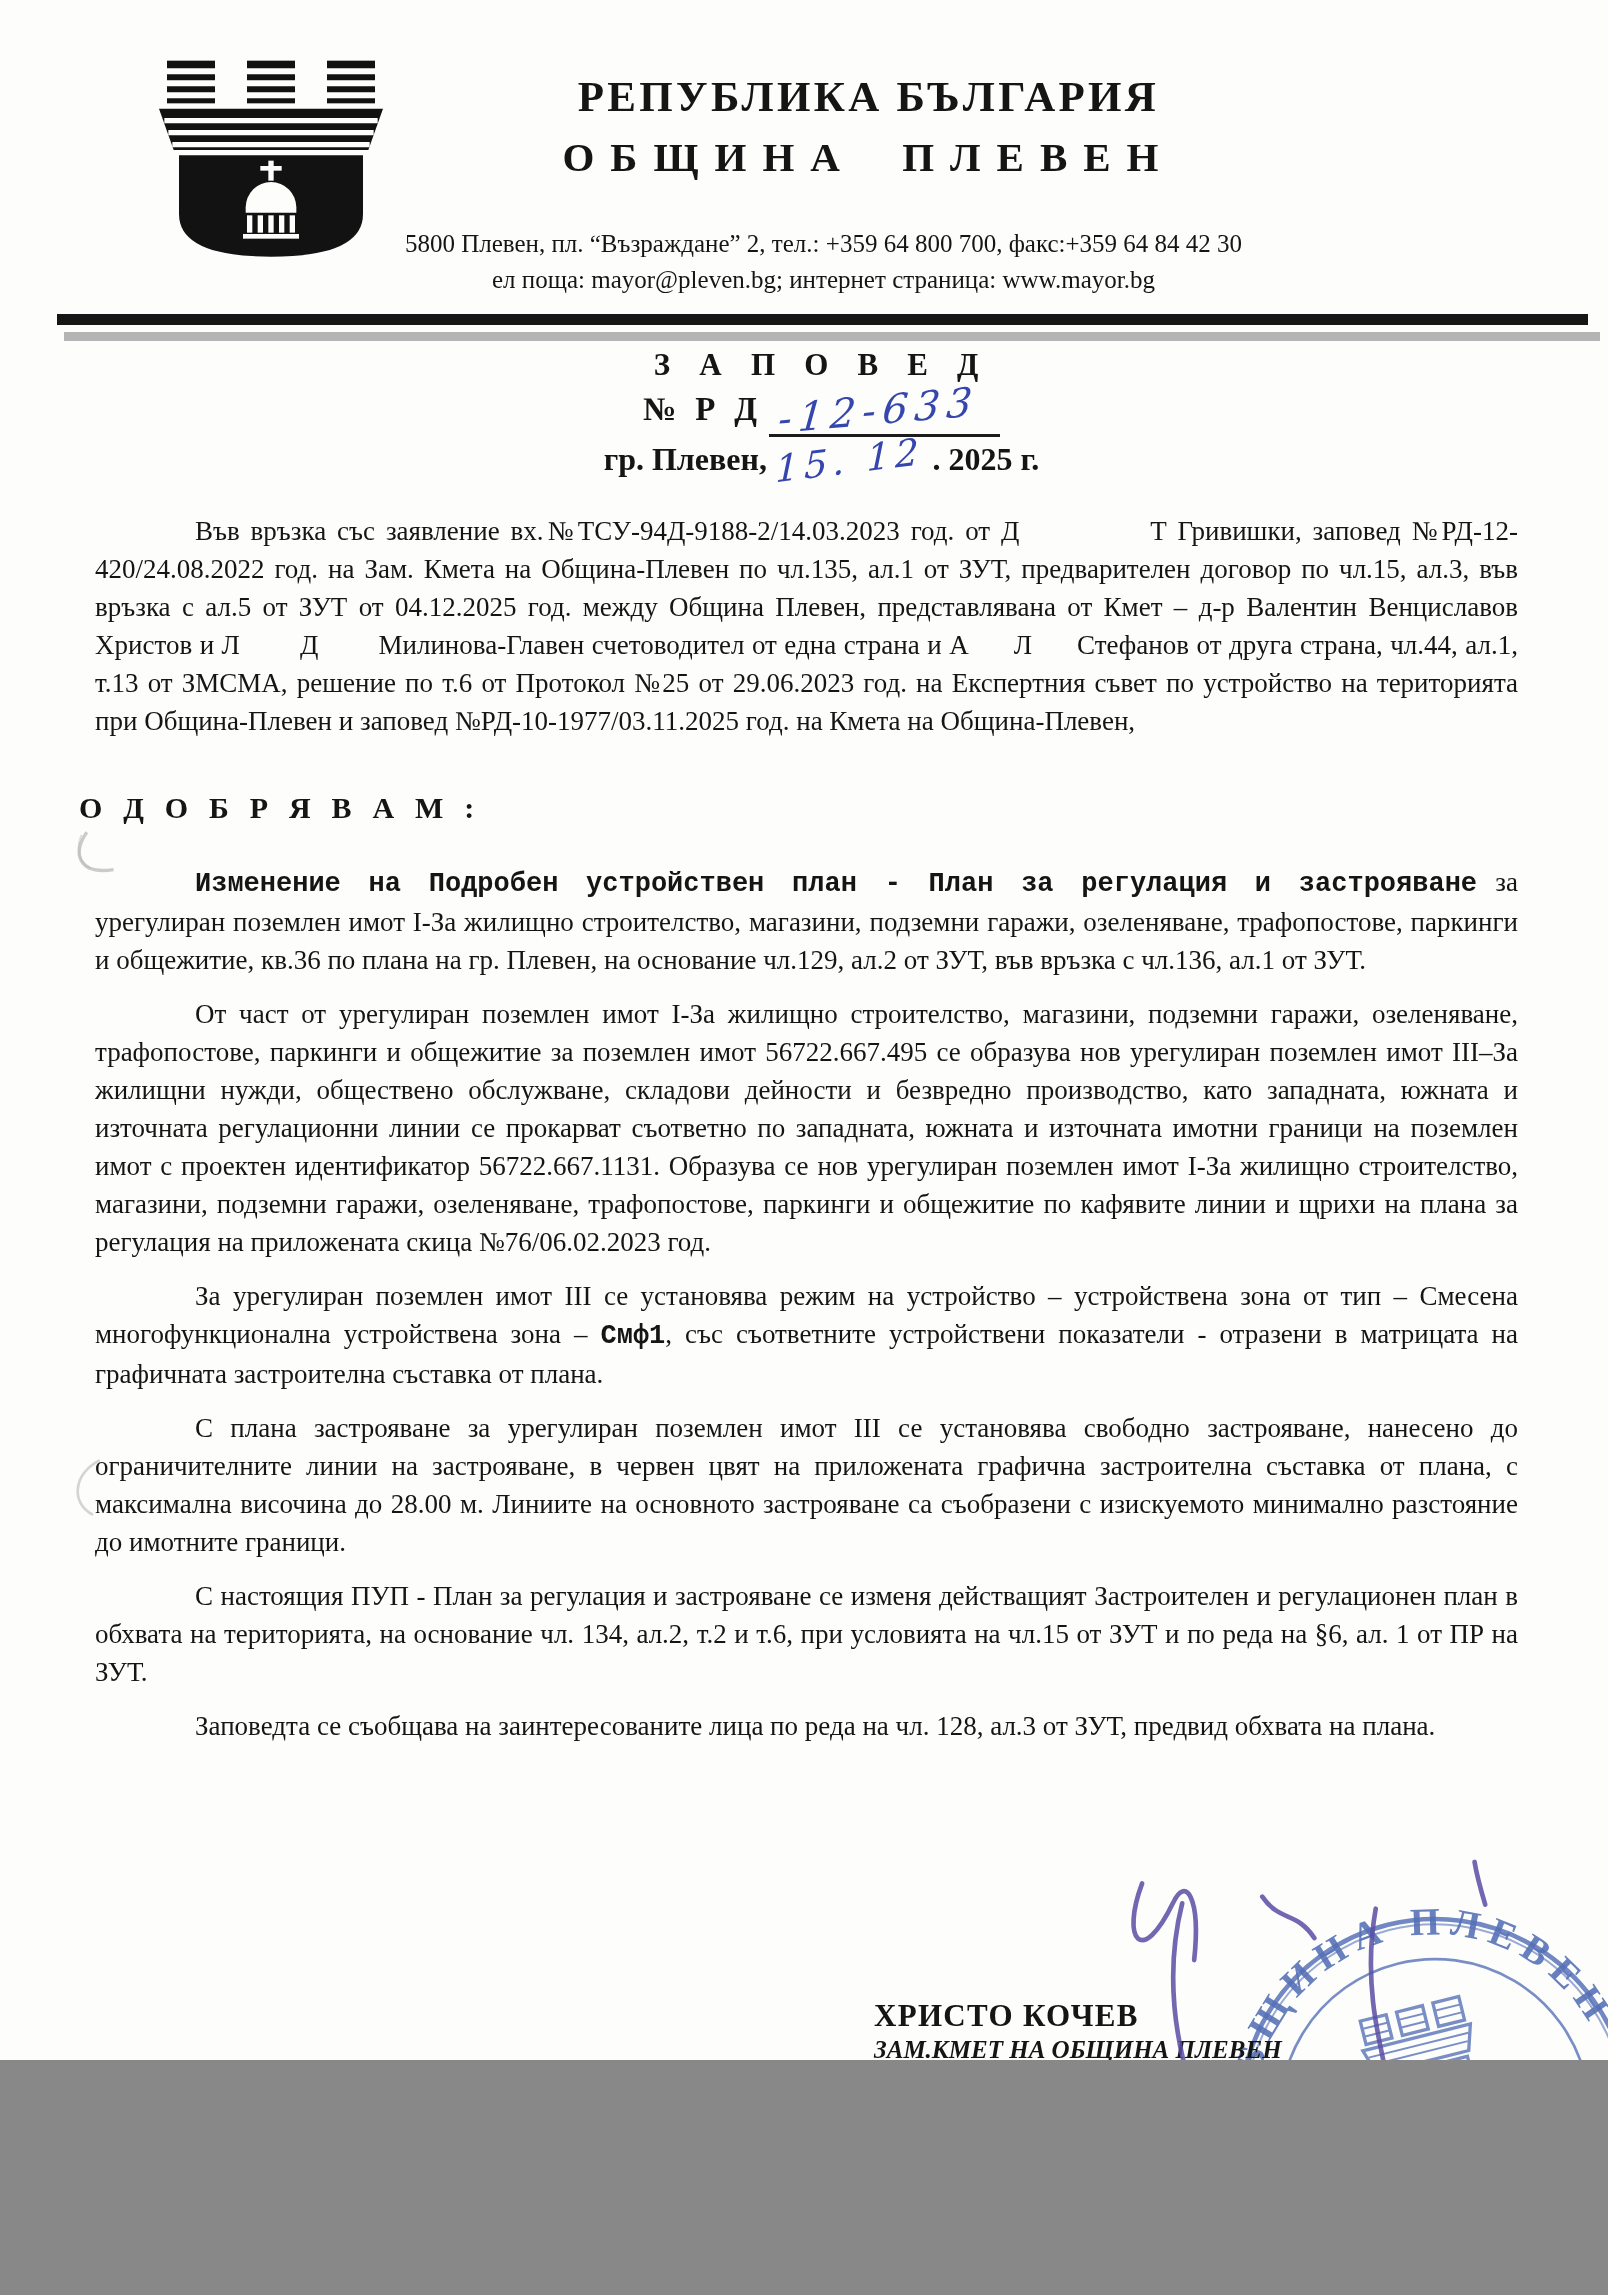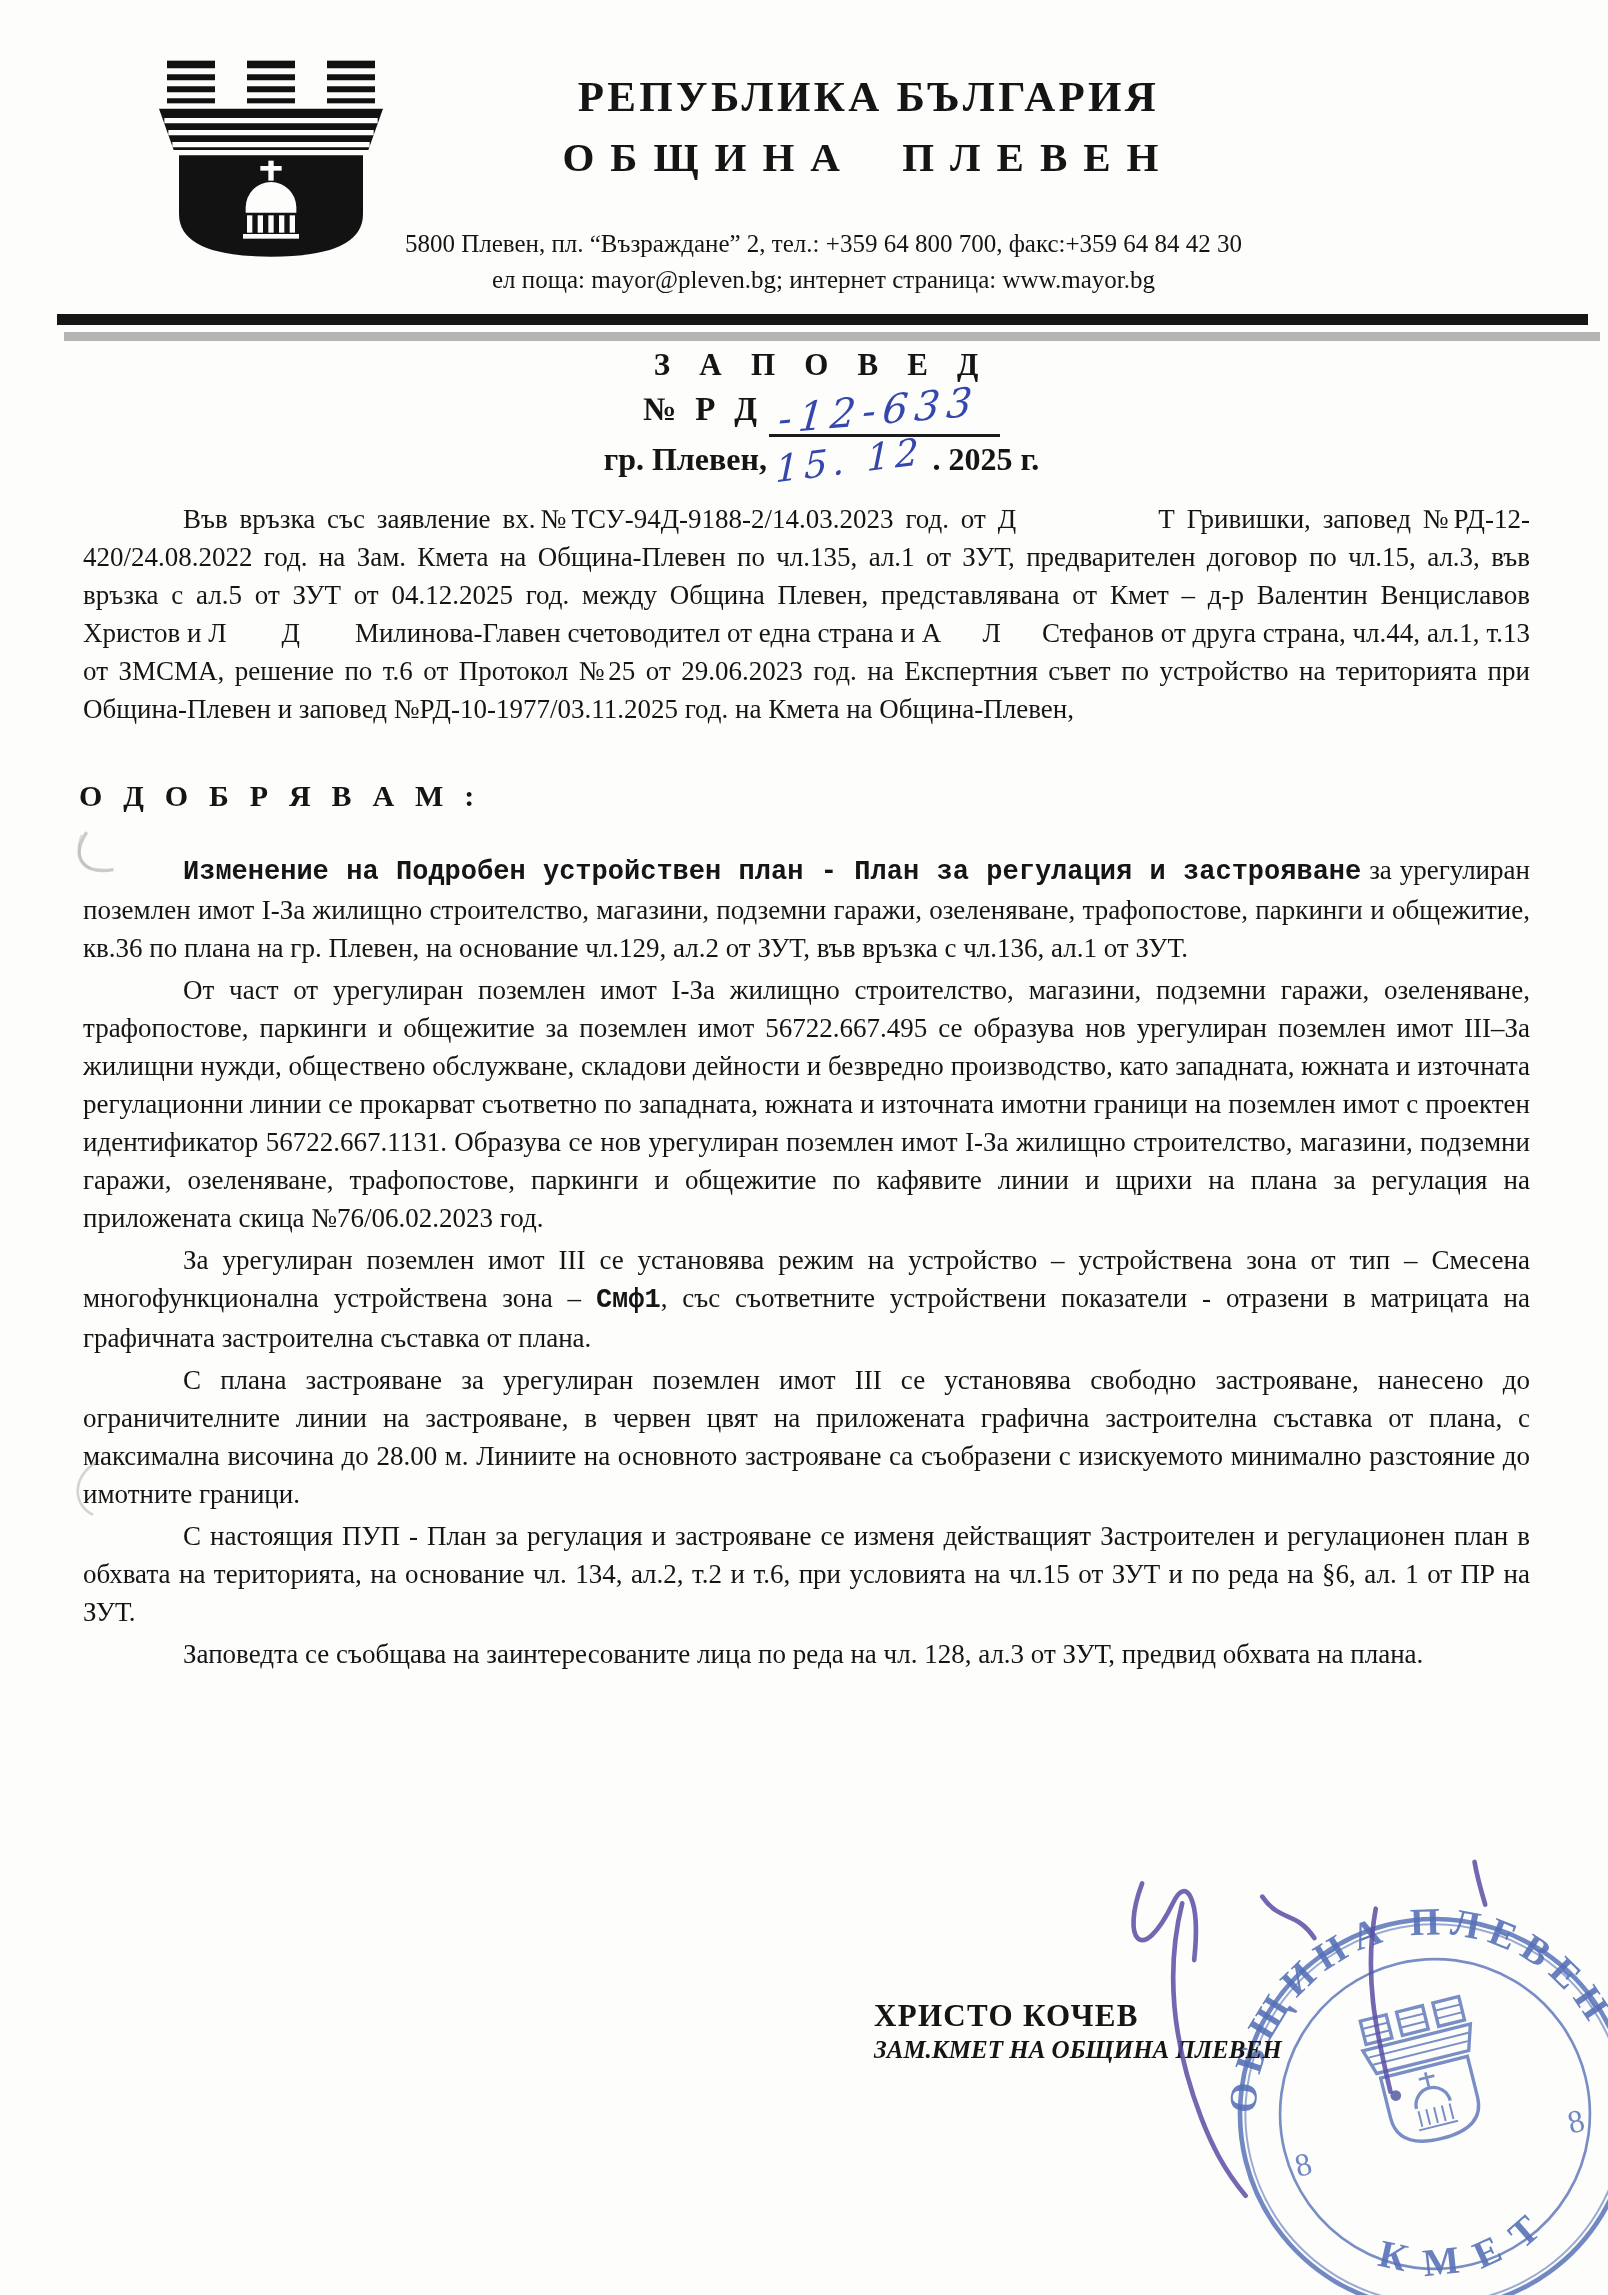--- a/index.html
+++ b/index.html
@@ -1,17 +1,17 @@
 <!DOCTYPE html>
 <html style="font-size:10.7px"><head>
 <meta charset="utf-8">
 <style>
   html,body{margin:0;padding:0;background:#888;}
   .page{
-    position:relative; width:1609px; height:2295px; margin:0 auto;
+    position:relative; width:1609px; height:2060px; margin:0 auto;
     background:#fdfdfc; overflow:hidden;
     font-family:"Liberation Serif","DejaVu Serif",serif; color:#151515;
   }
   
   .coat{position:absolute; left:159px; top:59px;}
   .hdr-block{position:absolute; left:281px; top:72px; width:1175px; text-align:center;}
   .hdr-republic{font-size:43px; font-weight:bold; letter-spacing:3.3px; white-space:nowrap;}
   .hdr-municipality{font-size:41px; font-weight:bold; letter-spacing:16px; word-spacing:20px; margin-top:12px; white-space:nowrap;}
   .addr-block{position:absolute; left:189px; top:226px; width:1269px; text-align:center;}
   .addr-line{font-size:25px; line-height:36px; white-space:nowrap;}
@@ -24,21 +24,21 @@
   .hand{font-family:"DejaVu Serif","Liberation Serif",serif; font-style:italic; color:#3547ad; font-weight:normal;}
   .hand-number-wrap{display:inline-block; border-bottom:3.3px solid #1c1c1c; padding:0 20px 1.3px 9.4px; margin-left:6.7px; vertical-align:-4px;}
   .hand-number{display:inline-block; font-size:40px; letter-spacing:6.7px; transform:rotate(-5deg) skewX(-10deg);}
   .oh-place{margin-top:0px; font-size:32px; font-weight:bold; height:47px;}
   .hand-date{display:inline-block; font-size:37px; letter-spacing:5.3px; transform:rotate(-7deg) skewX(-8deg); margin:0 8px; vertical-align:-2.7px;}
   
   .bodytext{
     position:absolute; left:79px; top:496px; width:1455px; z-index:2;
     font-size:27px; line-height:38px; text-align:justify;
   }
-  .bodytext p{margin:4px; text-indent:100px;}
+  .bodytext p{margin:16px; text-indent:100px;}
   .approve{
     text-indent:0 !important; font-weight:bold;
     font-size:30px; letter-spacing:6.7px; margin:49px 0 36px 0 !important;
   }
   .b{font-weight:bold;font-family:Liberation Mono, monospace;}
   
   .sig-block{position:absolute; left:874px; top:1998px; width:708px; z-index:2;}
   .sig-name{font-size:31px; font-weight:bold; letter-spacing:1.3px;}
   .sig-title{font-size:25px; font-weight:bold; font-style:italic; margin-top:2px; white-space:nowrap;}
   

